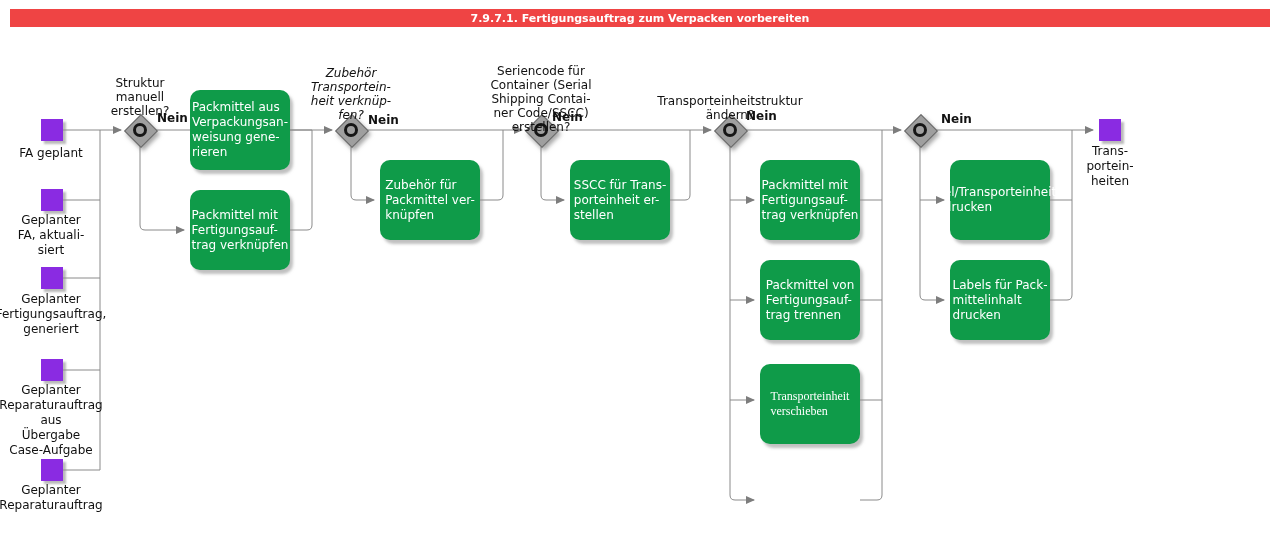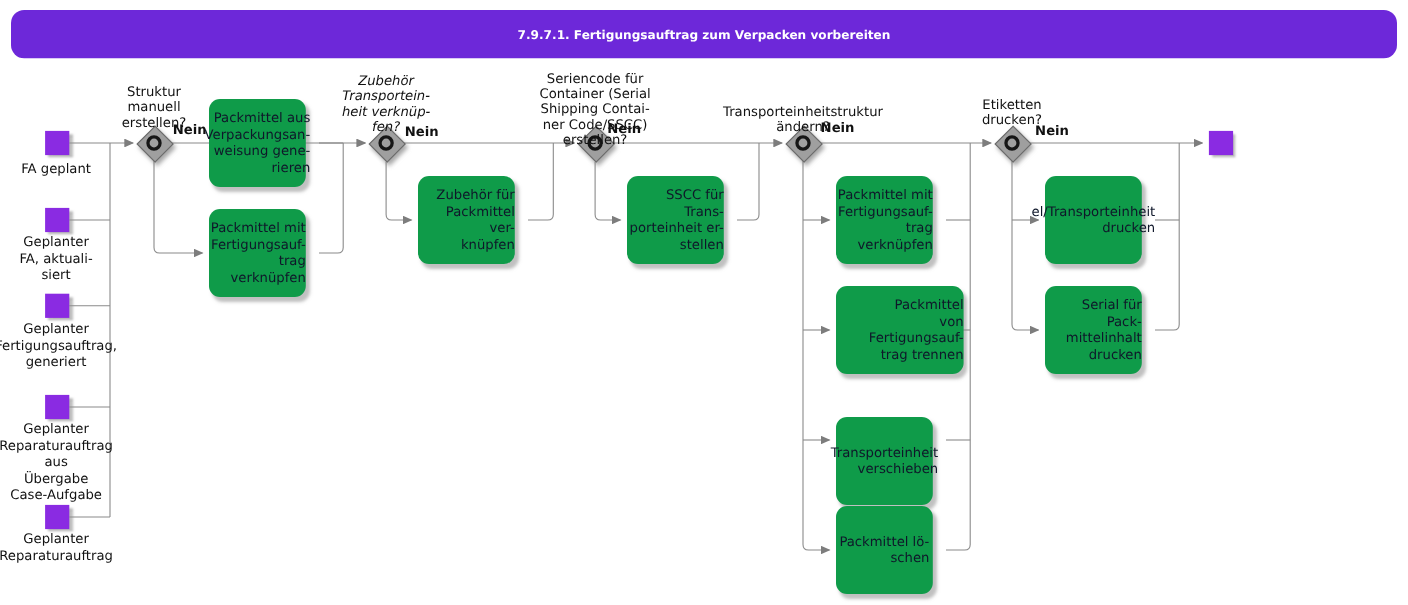--- a/index.html
+++ b/index.html
@@ -1,29 +1,29 @@
 <!DOCTYPE html>
 <html><head>
 <meta charset="utf-8">
 <style>
   html,body { margin:0; padding:0; background:#ffffff; }
   .stage { position:relative; width:1280px; height:550px; background:#ffffff; overflow:hidden;
            font-family:"DejaVu Sans", sans-serif; color:#111; }
-  .titlebar { position:absolute; left:10px; top:9px; width:1260px; height:44px;
-              background:#6d28d9; color:#ffffff; font-size:11px; font-weight:bold;
-              display:flex; align-items:center; justify-content:center;border-radius:12px; }
+  .titlebar { position:absolute; left:10px; top:9px; width:1260px; height:18px;
+              background:#ef4444; color:#ffffff; font-size:11px; font-weight:bold;
+              display:flex; align-items:center; justify-content:center; }
   .wires { position:absolute; left:0; top:0; width:1280px; height:550px; }
   .sq { position:absolute; width:22px; height:22px; background:#8a2be2;
         box-shadow:3px 3px 2px rgba(140,140,140,.6); }
   .evlabel { position:absolute; width:180px; text-align:center; font-size:12px;
              line-height:15px; white-space:pre-line; }
-  .task { position:absolute; width:88px; height:80px; background:#0f9b49; border-radius:10px;
-          box-shadow:3px 4px 3px rgba(140,140,140,.55); color:#0f172a; font-size:12px;
+  .task { position:absolute; width:100px; height:80px; background:#0f9b49; border-radius:10px;
+          box-shadow:3px 4px 3px rgba(140,140,140,.55); color:#ffffff; font-size:12px;
           line-height:15px; display:flex; align-items:center; justify-content:center;
-          text-align:right; white-space:pre-line; }
+          text-align:left; white-space:pre-line; }
   .gw { position:absolute; width:34px; height:34px;
         filter:drop-shadow(2px 3px 2px rgba(120,120,120,.65)); }
   .gw .diamond { position:absolute; left:6px; top:6px; width:22px; height:22px;
                  transform:rotate(45deg); background:#9f9f9f; border:1px solid #6a6a6a; }
   .gw .ring { position:absolute; left:10px; top:10px; width:14px; height:14px;
               border:3px solid #161616; border-radius:50%; box-sizing:border-box; }
   .question { position:absolute; width:220px; text-align:center; font-size:12px;
               line-height:14px; white-space:pre-line; }
   .nein { position:absolute; font-size:12px;font-weight:bold; }
 </style>
@@ -138,48 +138,47 @@
     <div class="ring"></div>
   </div>
   <div class="question" style="left:620px;top:94px;">Transporteinheitstruktur
 ändern?</div>
   <div class="nein" style="left:746px;top:109px;">Nein</div>
 
   <div class="gw" style="left:903px;top:113px;">
     <div class="diamond"></div>
     <div class="ring"></div>
   </div>
-  <div class="question" style="left:810px;top:88px;">Etiketten
-drucken?</div>
   <div class="nein" style="left:941px;top:112px;">Nein</div>
 
   <div class="task" style="left:190px;top:90px;">Packmittel aus
 Verpackungsan-
 weisung gene-
 rieren</div>
   <div class="task" style="left:190px;top:190px;">Packmittel mit
 Fertigungsauf-
 trag verknüpfen</div>
   <div class="task" style="left:570px;top:160px;">SSCC für Trans-
 porteinheit er-
 stellen</div>
   <div class="task" style="left:380px;top:160px;">Zubehör für
 Packmittel ver-
 knüpfen</div>
   <div class="task" style="left:760px;top:160px;">Packmittel mit
 Fertigungsauf-
 trag verknüpfen</div>
-  <div class="task" style="left:760px;top:260px;padding-left:28px;">Packmittel von
+  <div class="task" style="left:760px;top:260px;">Packmittel von
 Fertigungsauf-
 trag trennen</div>
-  <div class="task" style="left:760px;top:379px;">Transporteinheit
+  <div class="task" style="left:760px;top:364px;font-family:Liberation Serif, serif;">Transporteinheit
 verschieben</div>
-  <div class="task" style="left:760px;top:460px;">Packmittel lö-
-schen</div>
   <div class="task" style="left:950px;top:160px;">el/Transporteinheit
 drucken</div>
-  <div class="task" style="left:950px;top:260px;">Serial für Pack-
+  <div class="task" style="left:950px;top:260px;">Labels für Pack-
 mittelinhalt
 drucken</div>
 
   <div class="sq" style="left:1099px;top:119px;"></div>
+  <div class="evlabel" style="left:1020px;top:144px;">Trans-
+portein-
+heiten</div>
 
 </div>
 
 </body></html>

